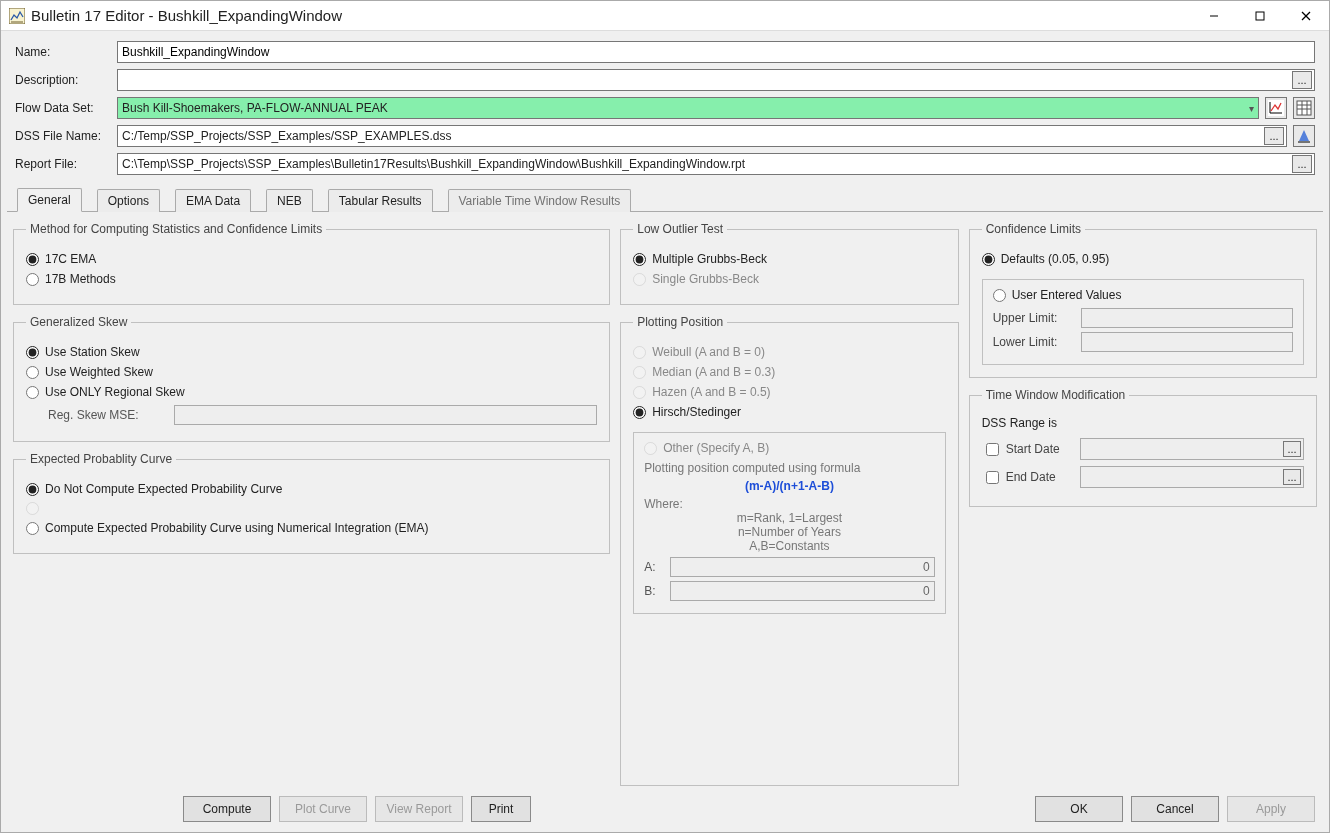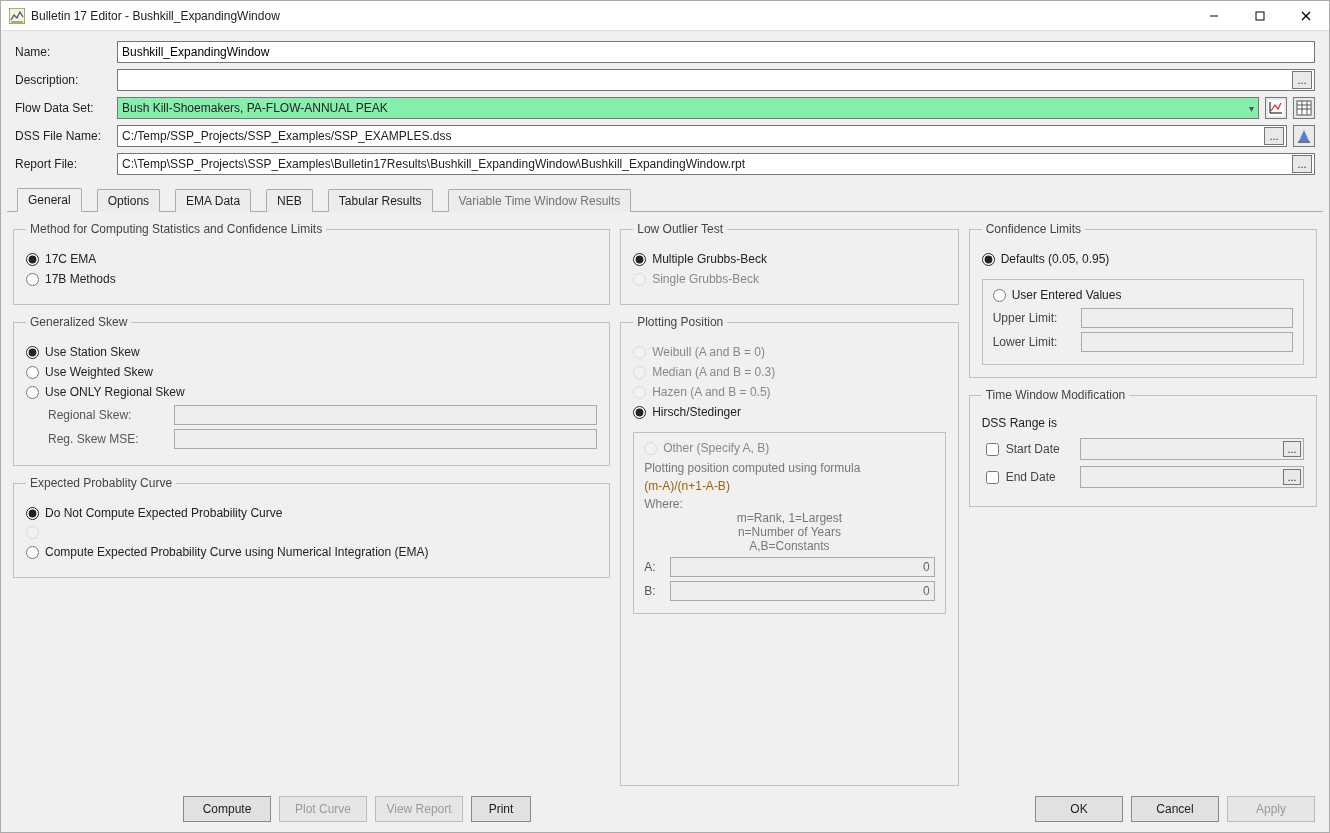--- a/index.html
+++ b/index.html
@@ -24,21 +24,21 @@
     background: #fff;
     display: flex; align-items: center;
     padding: 0 0 0 8px;
     border-bottom: 1px solid #ddd;
   }
   .titlebar .app-icon {
     width: 16px; height: 16px;
     margin-right: 6px;
     display:inline-block;
   }
-  .titlebar .title { flex: 1; font-size: 12px; }
+  .titlebar .title { flex: 1; font-size: 15px; }
   .titlebar .winbtns { display: flex; }
   .titlebar .winbtn {
     width: 46px; height: 30px;
     display: flex; align-items: center; justify-content: center;
     font-family: "Segoe MDL2 Assets", sans-serif;
     font-size: 10px;
   }
 
   
   .form-area {
@@ -159,21 +159,21 @@
   .kv input[type=text] {
     flex:1; height:20px; border:1px solid #aaa; background:#eee; color:#666;
     font-family:inherit; font-size:12px; padding:0 4px;
   }
   .kv input[type=text].ro { background:#eee; }
   .kv input.right { text-align:right; }
 
   .info-block {
     color:#777; font-size:12px;
   }
-  .info-block .formula { text-align:left; font-weight:normal; color:#a16207; margin:4px 0; }
+  .info-block .formula { text-align:center; font-weight:bold; color:#1d4ed8; margin:4px 0; }
   .info-block .defs { text-align:center; }
 
   .inner-box {
     border:1px solid #c0c0c0;
     padding: 8px 10px;
     margin-top:13px;
   }
 
   
   .footer {
@@ -330,24 +330,20 @@
         </label>
         <label class="radio-row">
           <input type="radio" name="skew" style="">
           <span>Use Weighted Skew</span>
         </label>
         <label class="radio-row">
           <input type="radio" name="skew" style="">
           <span>Use ONLY Regional Skew</span>
         </label>
         <div class="sub-ind">
-          <div class="kv">
-            <span class="k">Regional Skew:</span>
-            <input type="text" class="ro" disabled="" style="">
-          </div>
           <div class="kv">
             <span class="k">Reg. Skew MSE:</span>
             <input type="text" class="ro" disabled="" style="">
           </div>
         </div>
       </fieldset>
 
       <fieldset>
         <legend>Expected Probablity Curve</legend>
         <label class="radio-row">

